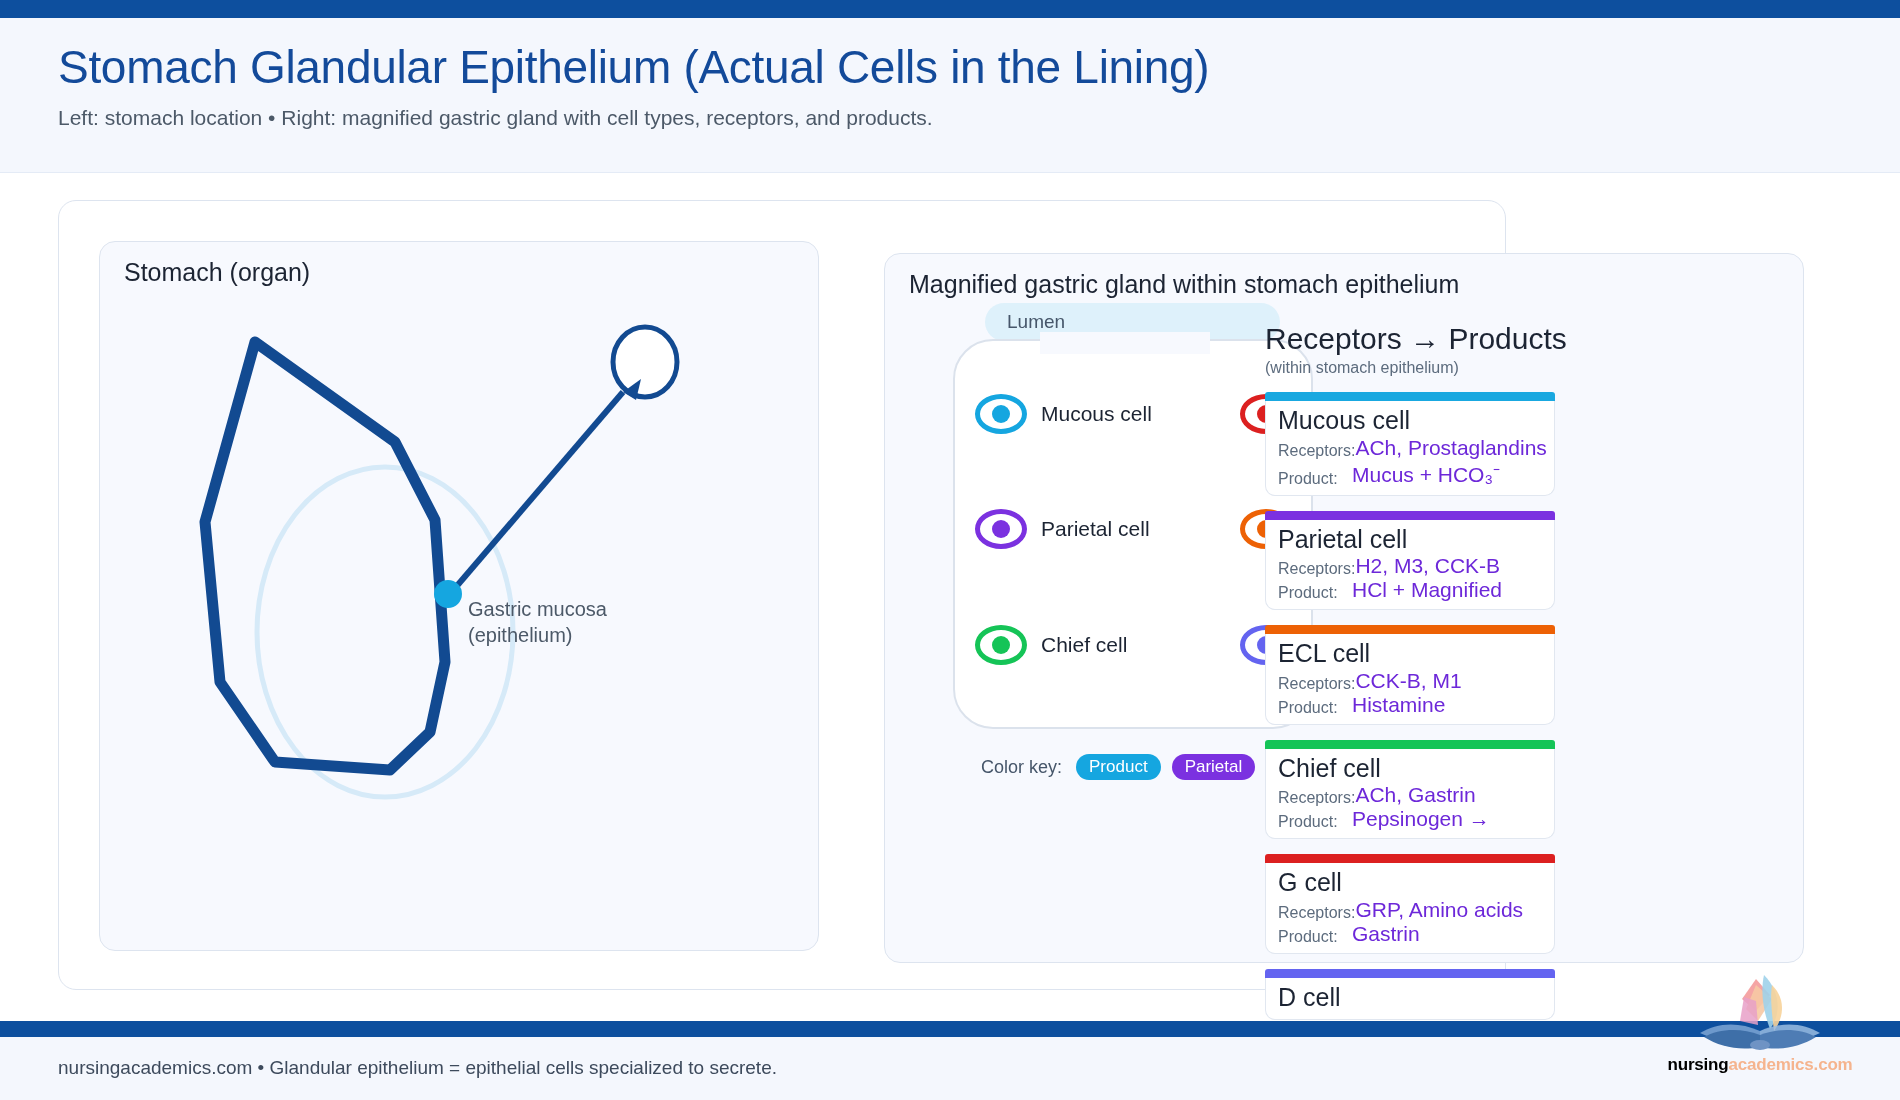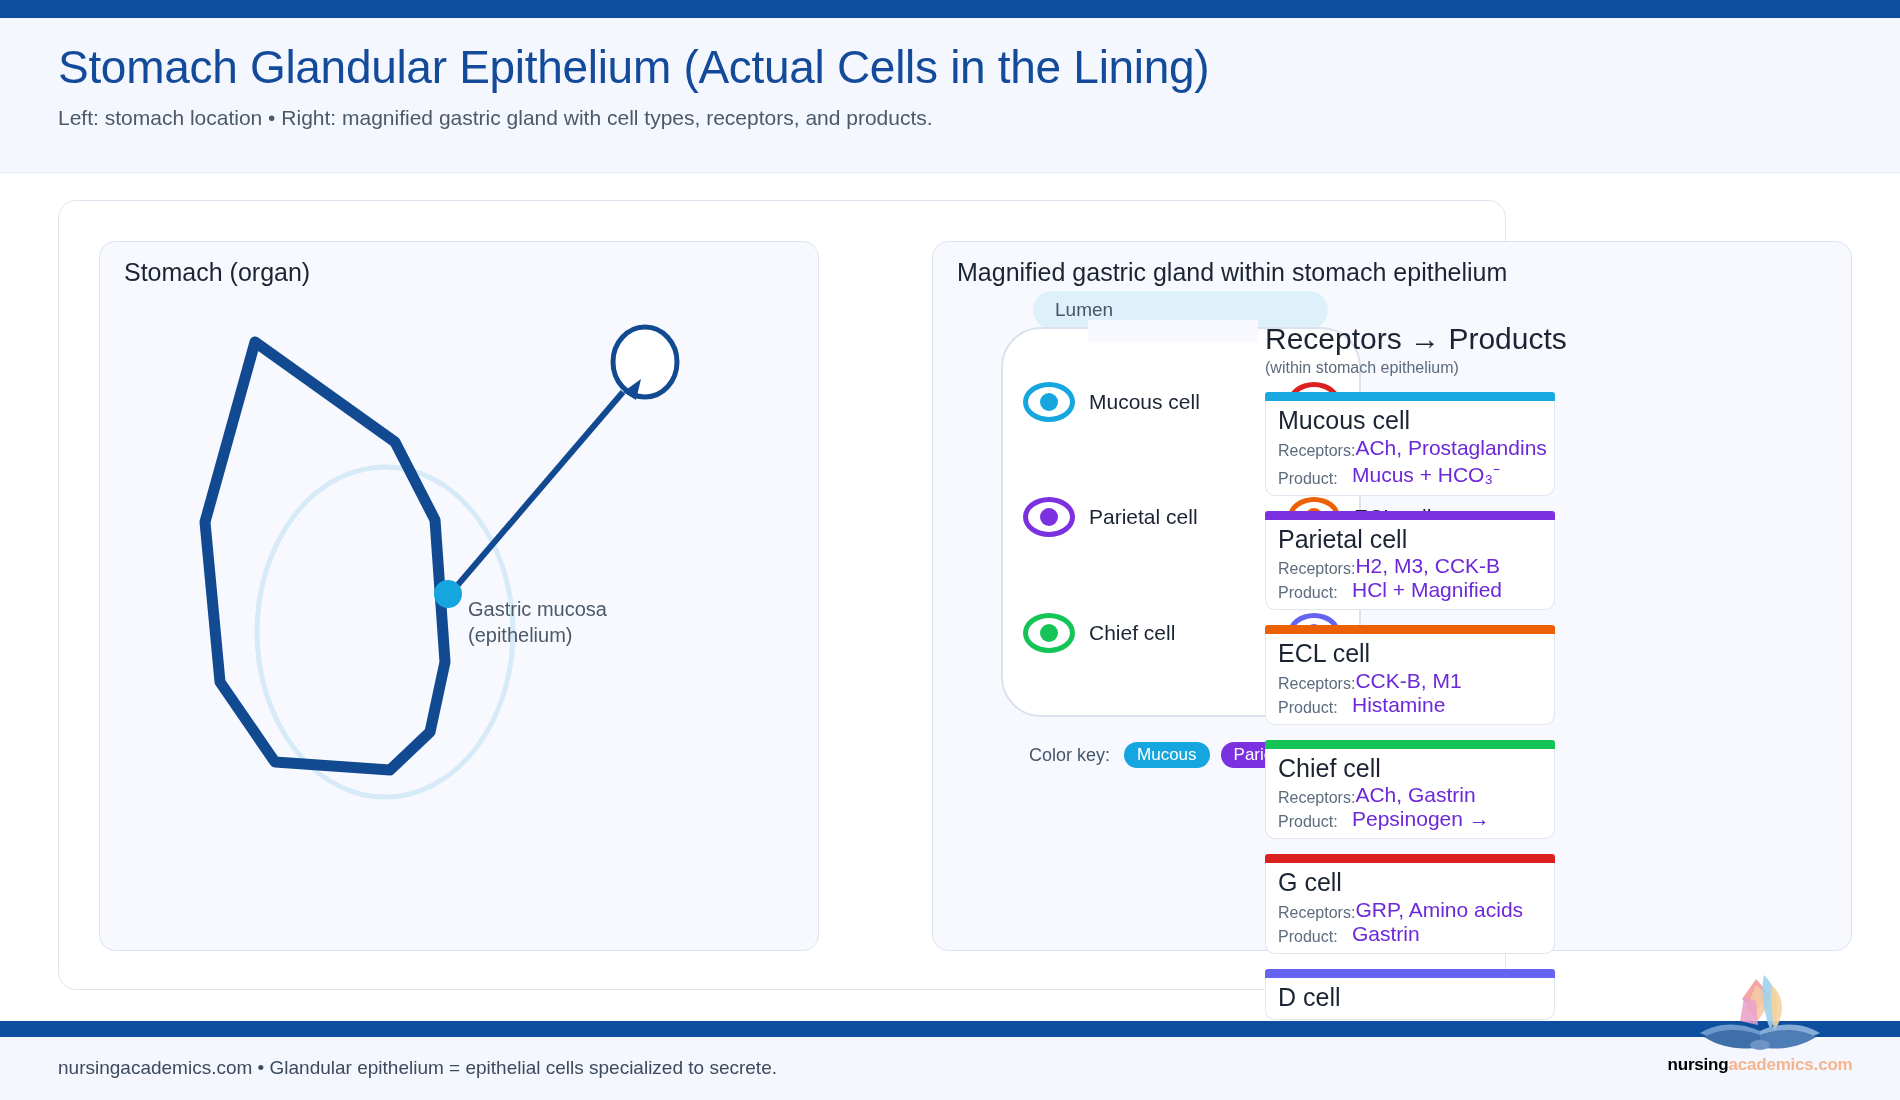--- a/index.html
+++ b/index.html
@@ -44,21 +44,21 @@
   }
 
   
   .panel {
     position: absolute;
     background: #f7f9fe;
     border: 1px solid #dde4ef;
     border-radius: 16px;
   }
   .panel-left  { left: 40px;  top: 40px; width: 720px;  height: 710px; }
-  .panel-right { left: 825px; top: 40px; width: 920px;  height: 710px; margin-left: 48px; }
+  .panel-right { left: 825px; top: 52px; width: 920px;  height: 710px; }
   .panel-title {
     position: absolute; left: 24px; top: 16px;
     font-size: 25px; color: #1c2433; font-weight: 400; white-space: nowrap;
   }
 
   
   .organ-svg { position: absolute; left: 0; top: 0; width: 720px; height: 710px; }
   .organ-label {
     position: absolute; font-size: 20px; color: #4c5968; line-height: 1.28;
     white-space: nowrap;
@@ -243,21 +243,21 @@
 
       <div class="cell" style="left:355px; top:371px;">
         <div class="cell-marker" style="border-color:#6464f0">
           <div class="cell-nucleus" style="background:#6464f0"></div>
         </div>
         <div class="cell-label">D cell</div>
       </div>
 
       <div class="colorkey">
         <span class="colorkey-label">Color key:</span>
-        <span class="chip" style="background:#15a6e0">Mucous</span>
+        <span class="chip" style="background:#15a6e0">Product</span>
         <span class="chip" style="background:#7b31e0">Parietal</span>
         <span class="chip" style="background:#15c457">Chief</span>
         <span class="chip" style="background:#ed6105">ECL</span>
         <span class="chip" style="background:#dc2020">G</span>
         <span class="chip" style="background:#6464f0">D</span>
       </div>
     </div>
   </div>
 
   <div class="rcol">

